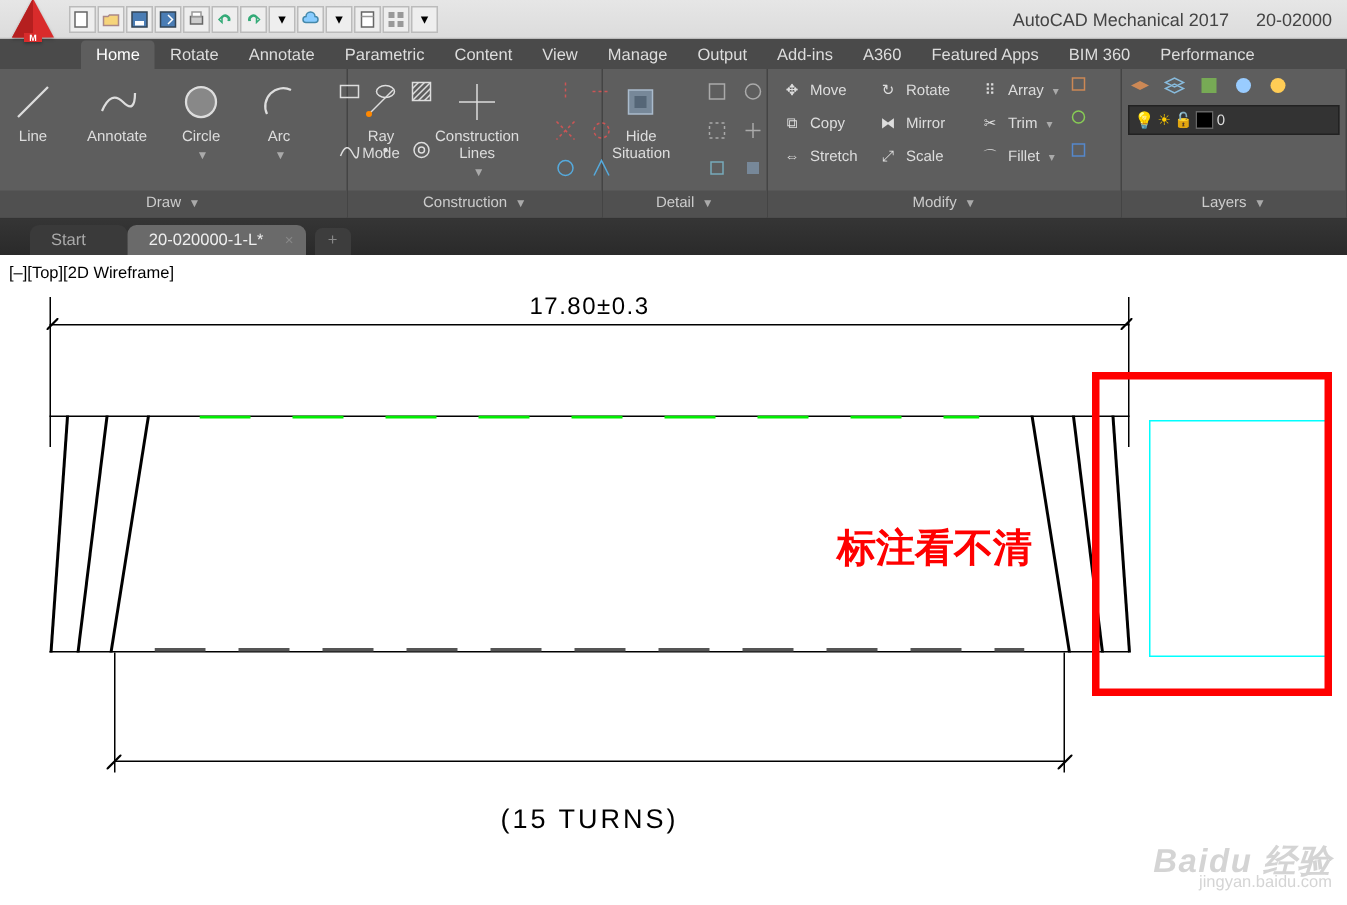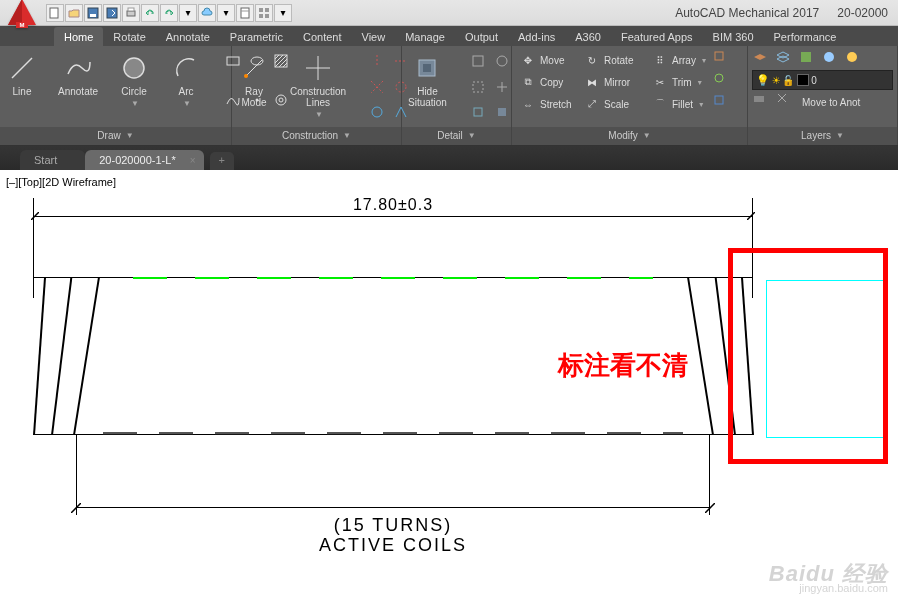--- a/index.html
+++ b/index.html
@@ -60,21 +60,21 @@
 .coil-r { right: 0; width: 66px; }
 .cline { position: absolute; top: 0; width: 1.5px; height: 158px; background: #000; transform-origin: bottom; }
 .green-dash { position: absolute; top: 0; border-top: 2px dashed #0f0; }
 .grey-dash { position: absolute; bottom: 0; border-top: 2.5px dashed #555; }
 
 
 .dim-bot { position: absolute; top: 307px; left: 33px; width: 720px; }
 .dim-bot .ext-l { position: absolute; left: 43px; top: -42px; height: 80px; border-left: 1px solid #000; }
 .dim-bot .ext-r { position: absolute; right: 43px; top: -42px; height: 80px; border-left: 1px solid #000; }
 .dim-bot .line { position: absolute; top: 30px; left: 43px; right: 43px; border-top: 1px solid #000; }
-.dim-bot-text { position: absolute; top: 38px; width: 100%; text-align: center; font-family: "Courier New", monospace; font-size: 18px; letter-spacing: 2px; line-height: 20px; }
+.dim-bot-text { position: absolute; top: 59px; width: 100%; text-align: center; font-family: "Courier New", monospace; font-size: 18px; letter-spacing: 2px; line-height: 20px; }
 
 
 .red-box { position: absolute; border: 5px solid #f00; }
 .cyan-box { position: absolute; border: 1px solid #0ff; }
 .anno { position: absolute; color: #f00; font-weight: bold; font-size: 26px; font-family: "Microsoft YaHei", SimHei, sans-serif; }
 
 
 .wm { position: absolute; bottom: 6px; right: 10px; color: rgba(160,160,160,.45); font-size: 11px; text-align: right; line-height: 14px; margin-top: 33px; }
 .wm .big { font-size: 22px; font-weight: bold; font-style: italic; letter-spacing: 1px; }
 </style>
@@ -449,31 +449,20 @@
               <circle cx="8" cy="8" r="5" fill="#fc5"></circle>
             </svg></div>
       </div>
       <div style="display:flex;align-items:center;gap:2px;background:#333;border:1px solid #222;height:20px;padding:0 3px">
         <span style="color:#fc0;font-size:11px">💡</span>
         <span style="color:#fc0;font-size:10px">☀</span>
         <span style="color:#bbb;font-size:10px">🔓</span>
         <span style="width:12px;height:12px;background:#000;border:1px solid #666"></span>
         <span style="color:#ddd;font-size:10px;flex:1">0</span>
       </div>
-      <div style="display:flex;gap:3px">
-        <div class="c" style="width:20px;height:20px"><svg width="14" height="14">
-              <rect x="2" y="5" width="10" height="6" fill="#888"></rect>
-            </svg></div>
-        <div class="c" style="width:20px;height:20px"><svg width="14" height="14">
-              <path d="M3 3l8 8M11 3l-8 8" stroke="#aaa"></path>
-            </svg></div>
-        <div class="sm-btn" style="min-width:auto;flex:1">
-            <span>Move to Anot</span>
-          </div>
-      </div>
     </div>
     <div class="panel-title">
         <span>Layers</span>
         <span class="dd">▼</span>
       </div>
   </div>
 </div>
 
 <div class="file-tabs">
   <div class="ftab">
@@ -536,21 +525,20 @@
     <div class="ext-r"></div>
     <div class="line"></div>
     <svg style="position:absolute;left:38px;top:26px" width="10" height="10">
         <line x1="0" y1="10" x2="10" y2="0" stroke="#000" stroke-width="1.5"></line>
       </svg>
     <svg style="position:absolute;right:38px;top:26px" width="10" height="10">
         <line x1="0" y1="10" x2="10" y2="0" stroke="#000" stroke-width="1.5"></line>
       </svg>
     <div class="dim-bot-text">
       <div>(15 TURNS)</div>
-      <div>ACTIVE COILS</div>
     </div>
   </div>
 
   <div class="cyan-box" style="top:110px;left:766px;width:120px;height:158px"></div>
 
   <div class="red-box" style="top:78px;left:728px;width:160px;height:216px"></div>
   <div class="anno" style="top:178px;left:558px">标注看不清</div>
 
   <div class="wm">
     <div class="big">Baidu 经验</div>

